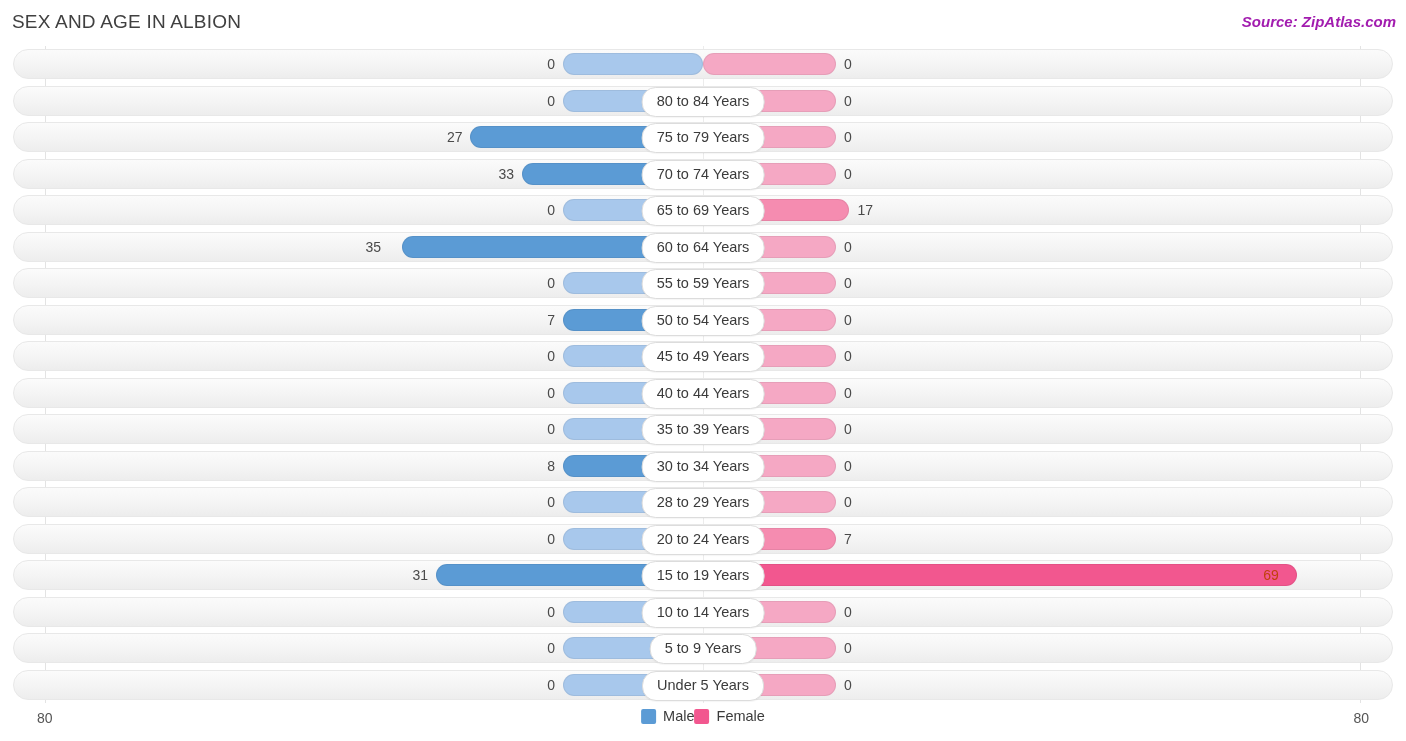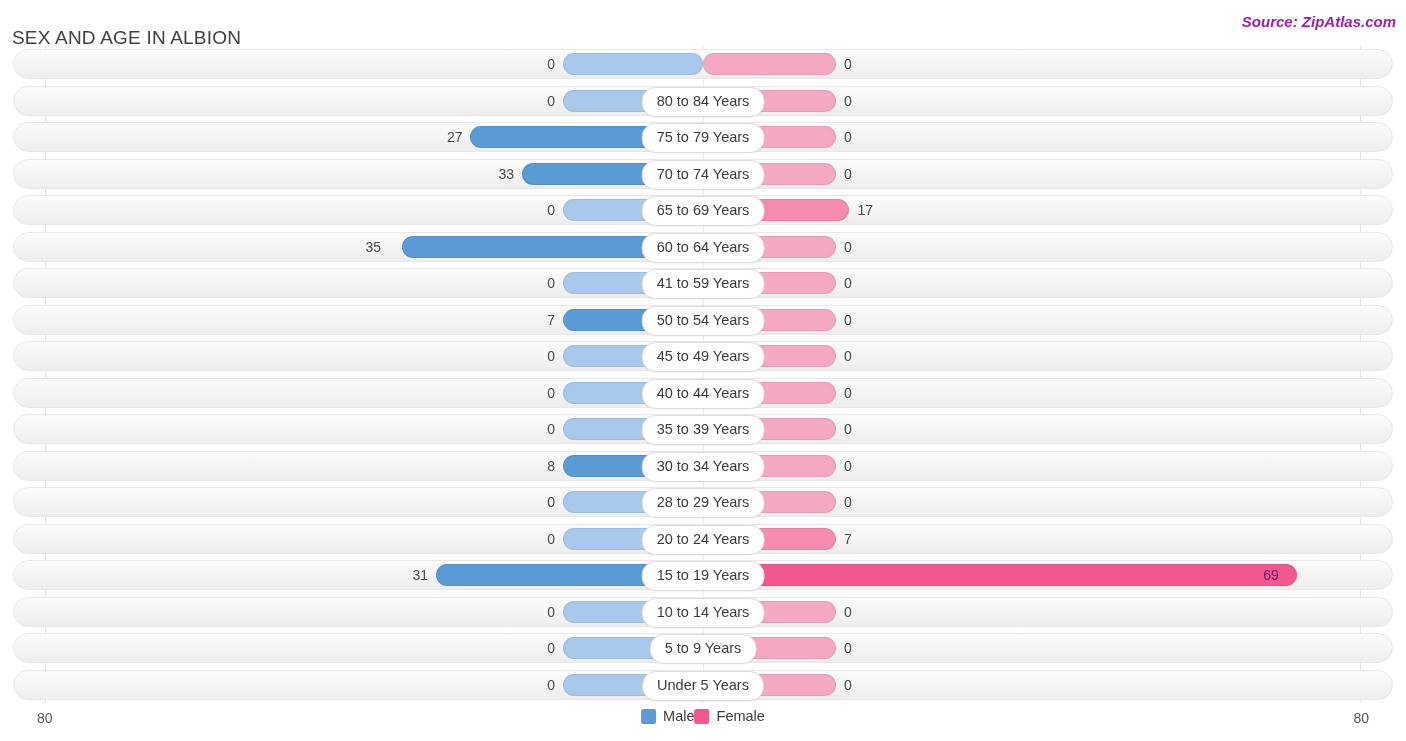--- a/index.html
+++ b/index.html
@@ -24,21 +24,20 @@
     height: 46px;
   }
   .chart-title {
     position: absolute;
     left: 12px;
     top: 11px;
     font-size: 19px;
     color: #404040;
     letter-spacing: 0.2px;
     white-space: nowrap;
-    margin-top: 16px;
   }
   .chart-source {
     position: absolute;
     right: 10px;
     top: 13px;
     font-size: 15px;
     font-style: italic;
     font-weight: bold;
     color: #a21caf;
     white-space: nowrap;
@@ -109,21 +108,21 @@
     position: absolute;
     top: 9px;
     font-size: 14px;
     color: #4a4a4a;
     line-height: 18px;
     white-space: nowrap;
   }
   .val-male   { text-align: right; }
   .val-female { text-align: left; }
   .val-inside {
-    color: #701a75;
+    color: #c2410c;
     font-size: 14px;
   }
 
   
   .cat-pill {
     position: absolute;
     left: 50%;
     top: 4px;
     transform: translateX(-50%);
     height: 28px;
@@ -240,21 +239,21 @@
         <div class="val val-male" style="right: auto; left: 321px; width: 60px;">35</div>
         <div class="val val-female" style="left: 844px;">0</div>
         <div class="cat-pill">60 to 64 Years</div>
       </div>
       <div class="row">
         <div class="track"></div>
         <div class="bar bar-male" style="width: 140px; background: rgb(168, 200, 236);"></div>
         <div class="bar bar-female" style="width: 133px; background: rgb(245, 168, 196);"></div>
         <div class="val val-male" style="right: auto; left: 495px; width: 60px;">0</div>
         <div class="val val-female" style="left: 844px;">0</div>
-        <div class="cat-pill">41 to 59 Years</div>
+        <div class="cat-pill">55 to 59 Years</div>
       </div>
       <div class="row">
         <div class="track"></div>
         <div class="bar bar-male" style="width: 140px; background: rgb(91, 155, 213);"></div>
         <div class="bar bar-female" style="width: 133px; background: rgb(245, 168, 196);"></div>
         <div class="val val-male" style="right: auto; left: 495px; width: 60px;">7</div>
         <div class="val val-female" style="left: 844px;">0</div>
         <div class="cat-pill">50 to 54 Years</div>
       </div>
       <div class="row">

